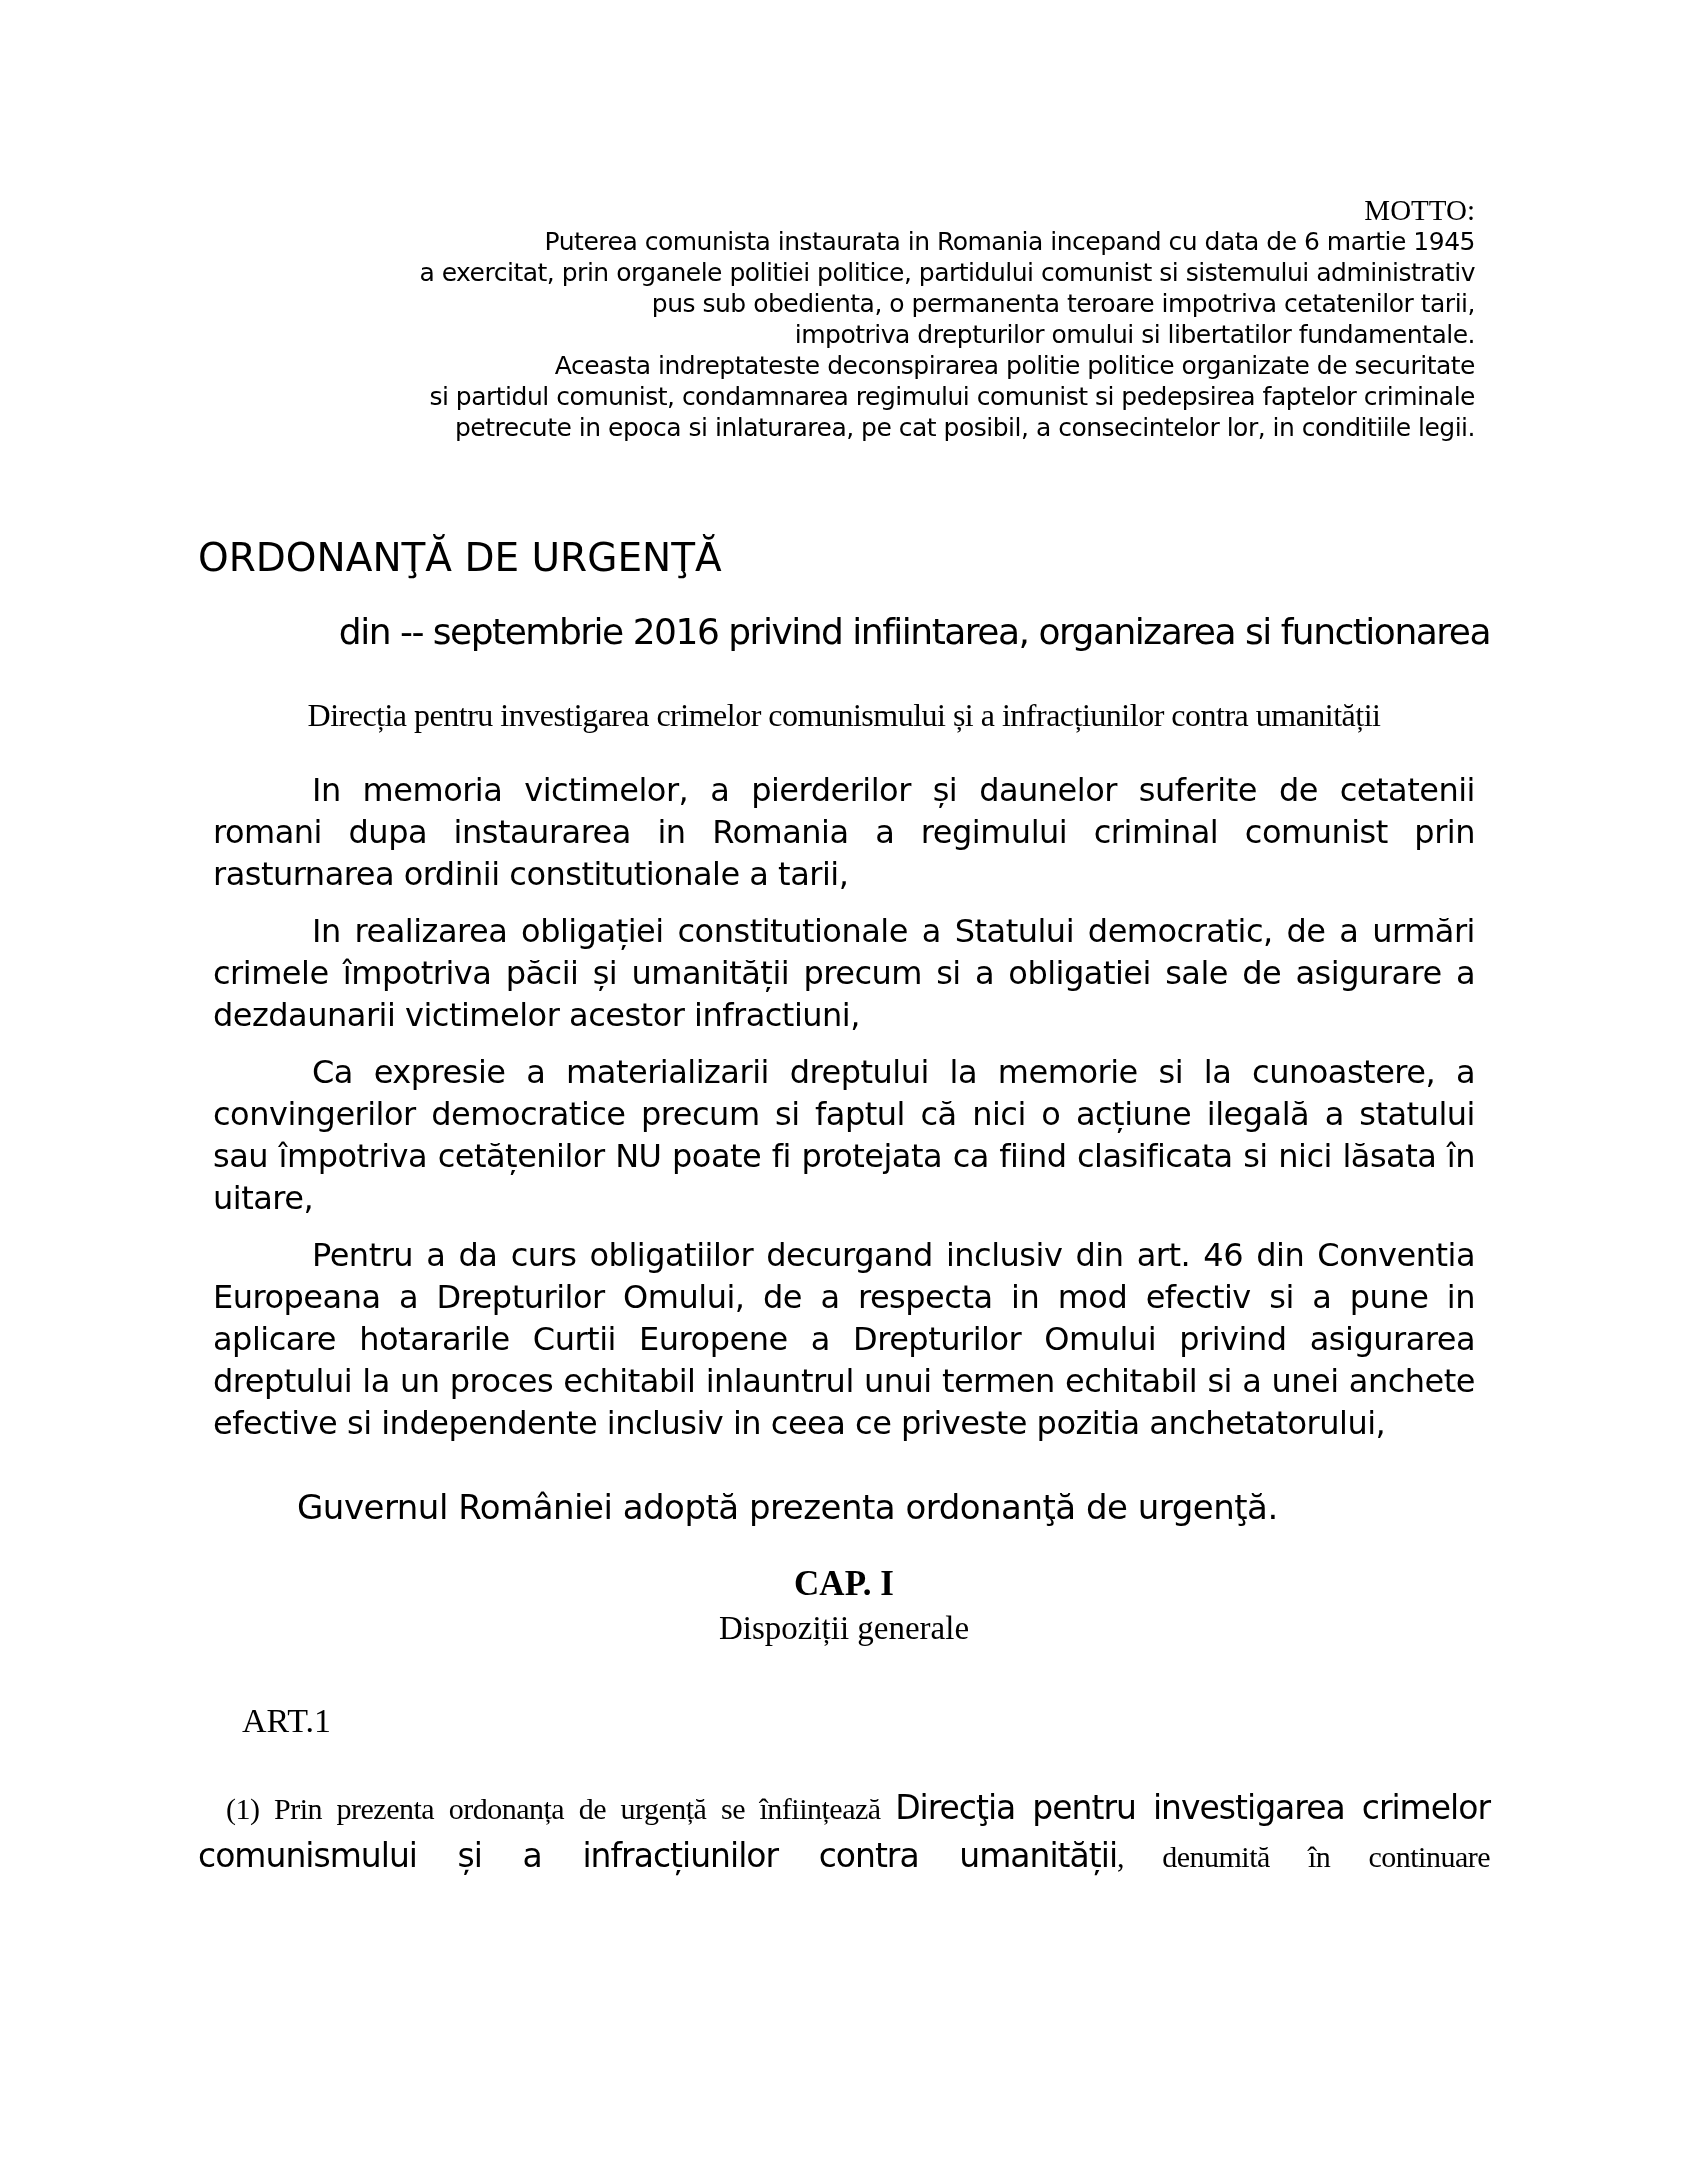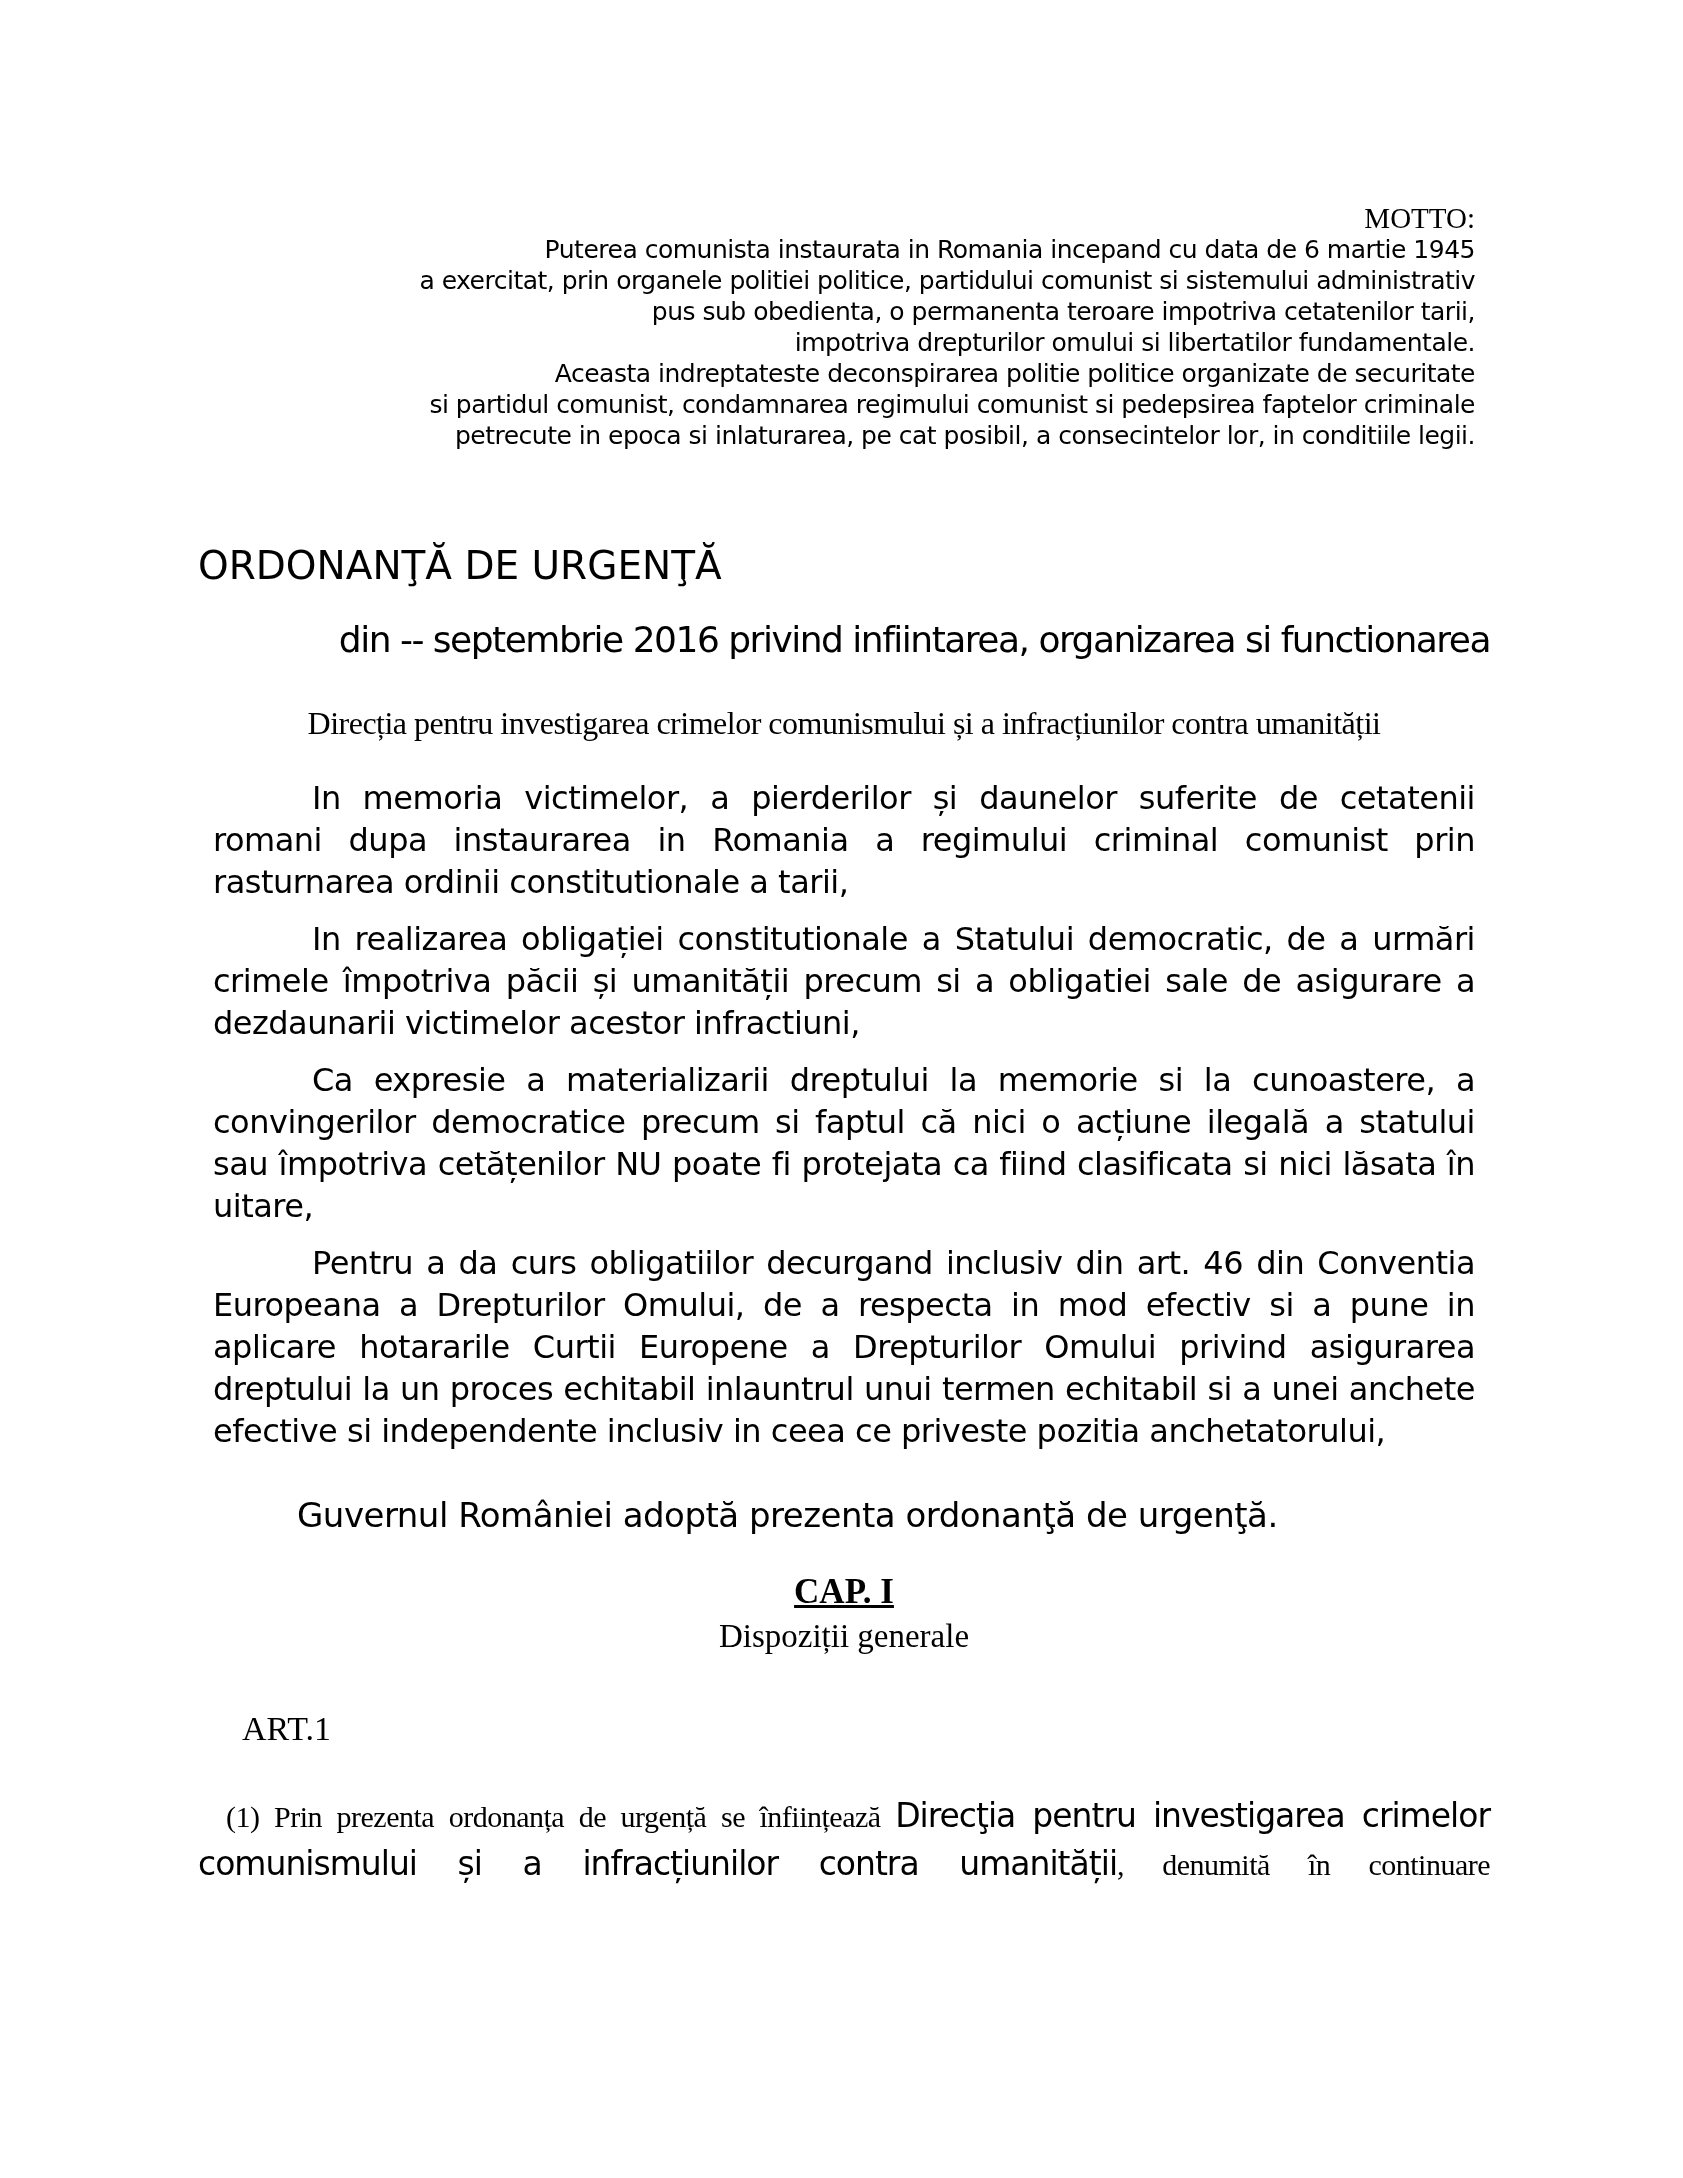--- a/index.html
+++ b/index.html
@@ -9,21 +9,21 @@
     background: #ffffff;
   }
   .page {
     position: relative;
     width: 1683px;
     height: 2178px;
     margin: 0 auto;
     background: #ffffff;
     color: #000000;
     box-sizing: border-box;
-    padding: 12px 193px 0 198px;
+    padding: 4px 193px 0 198px;
     overflow: hidden;
     font-family: "DejaVu Sans", "Liberation Sans", sans-serif;
   }
   .sans  { font-family: "DejaVu Sans", "Liberation Sans", sans-serif; }
   .serif { font-family: "Liberation Serif", "DejaVu Serif", serif; }
 
   
   .motto {
     margin-top: 191px;
     padding-right: 15px;
@@ -90,21 +90,20 @@
     letter-spacing: -0.5px;
   }
 
   
   .chapter { margin-top: 32px; text-align: center; }
   .chapter-number {
     font-family: "Liberation Serif", "DejaVu Serif", serif;
     font-weight: bold;
     font-size: 35px;
     line-height: 45px;
-    text-decoration: underline;
   }
   .chapter-title {
     font-family: "Liberation Serif", "DejaVu Serif", serif;
     font-size: 33px;
     line-height: 45px;
   }
 
   
   .article-number {
     margin: 48px 0 0 44px;

